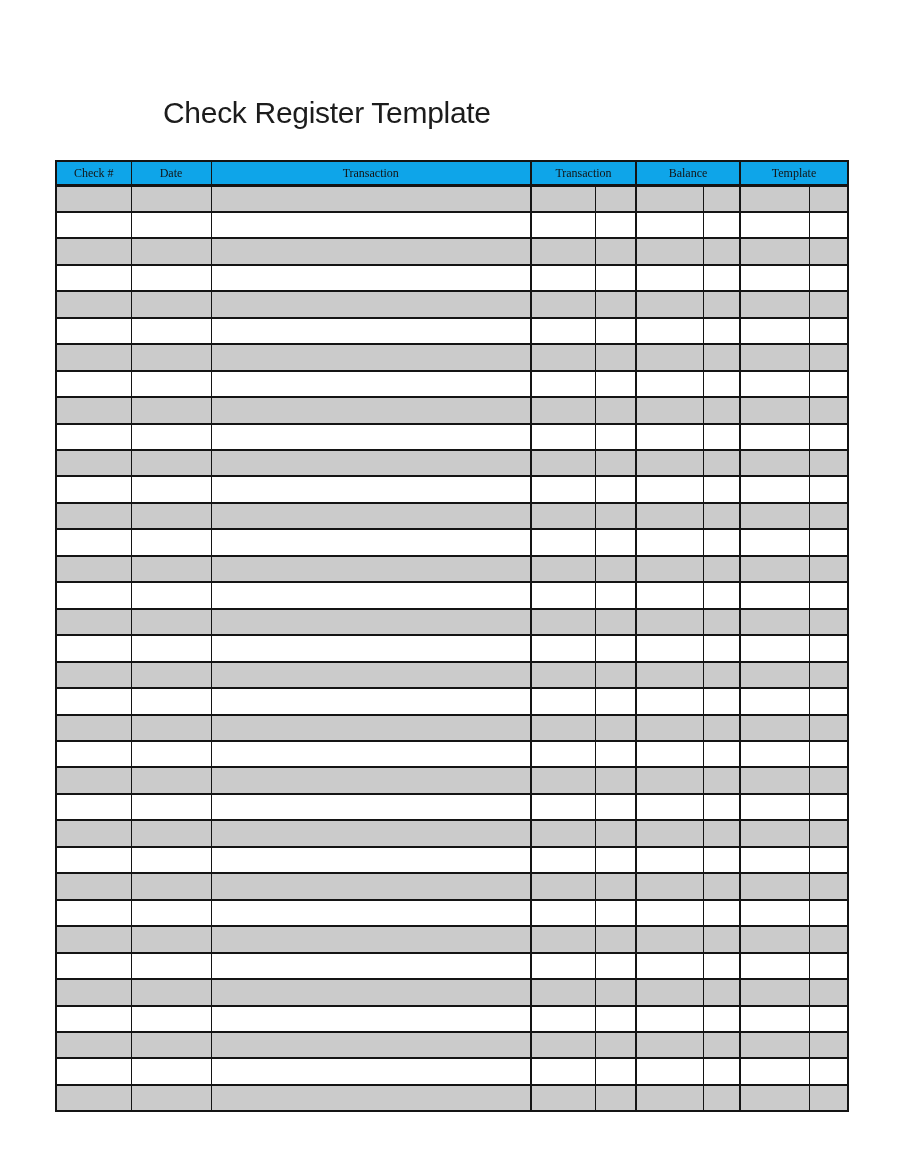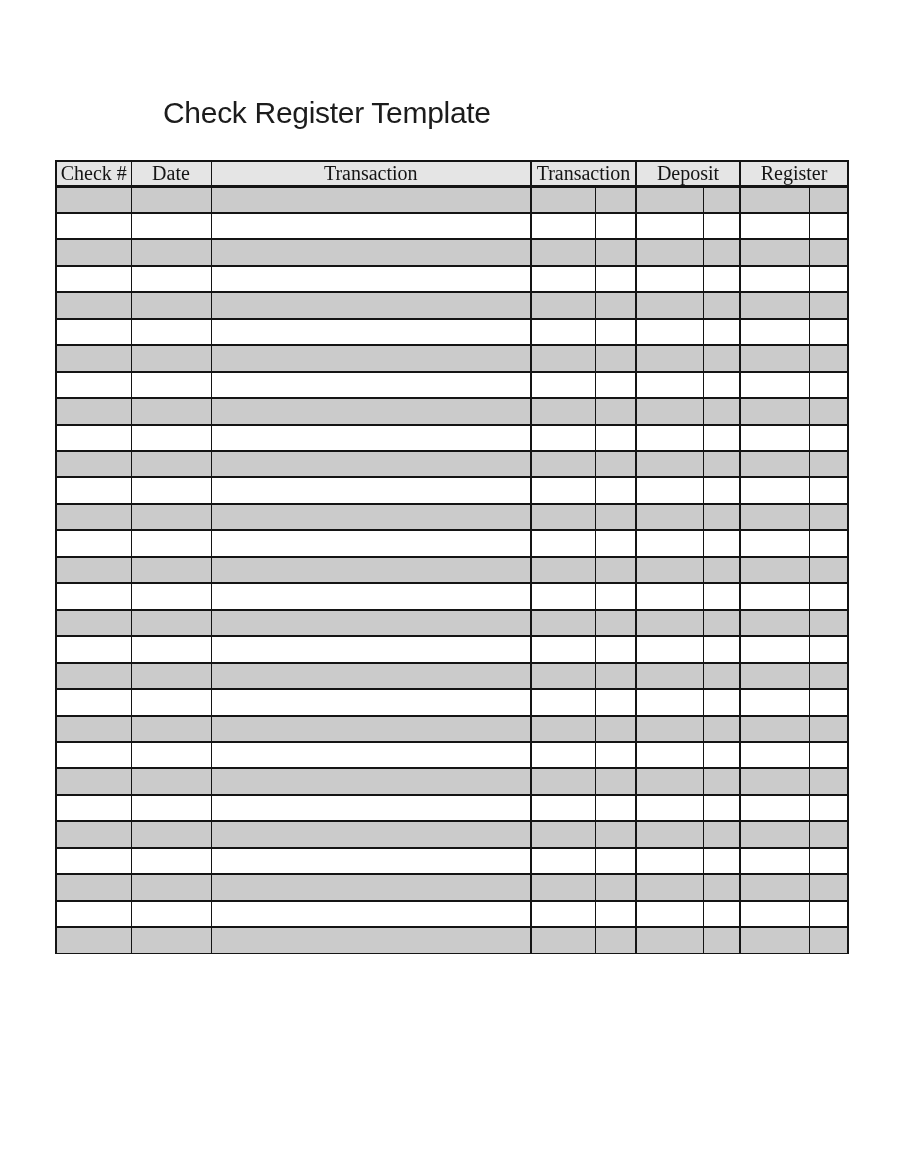--- a/index.html
+++ b/index.html
@@ -1,19 +1,19 @@
 <!DOCTYPE html>
 <html style="--gray: #cbcbcb; --line: #141414;"><head>
 <meta charset="utf-8">
 <style>
   html, body { margin: 0; padding: 0; background: #ffffff; }
   .page {
     position: relative;
     width: 900px;
-    height: 954px;
+    height: 1165px;
     background: #ffffff;
     overflow: hidden;
     font-family: "Liberation Sans", sans-serif;
   }
   .title {
     position: absolute;
     left: 163px;
     top: 96px;
     margin: 0;
     font-family: "Liberation Sans", sans-serif;
@@ -45,24 +45,24 @@
     border: 1px solid var(--line, #141414);
     padding: 0;
     overflow: hidden;
   }
   thead th {
     height: 22px;
     border-top-width: 2px;
     border-bottom-width: 3px;
     font-family: "Liberation Serif", serif;
     font-weight: 400;
-    font-size: 20px;
+    font-size: 12px;
     color: #141414;
     vertical-align: middle;
-    background: #e5e5e5;
+    background: #0ea5e9;
   }
   tbody tr { height: 26.46px; }
   tbody td {
     border-top-width: 2px;
     border-bottom-width: 2px;
     font-family: "Liberation Serif", serif;
     font-size: 13px;
     color: #141414;
     background: #ffffff;
   }
@@ -89,22 +89,22 @@
         <col class="c7">
       <col class="c8">
         <col class="c9">
     </colgroup>
     <thead>
       <tr>
         <th>Check #</th>
         <th>Date</th>
         <th>Transaction</th>
         <th colspan="2" class="grp-l">Transaction</th>
-        <th colspan="2" class="grp-l">Deposit</th>
-        <th colspan="2" class="grp-l">Register</th>
+        <th colspan="2" class="grp-l">Balance</th>
+        <th colspan="2" class="grp-l">Template</th>
       </tr>
     </thead>
     <tbody id="register-body">
         <tr class="shaded">
           <td></td>
           <td></td>
           <td></td>
           <td class="grp-l"></td>
           <td></td>
           <td class="grp-l"></td>

